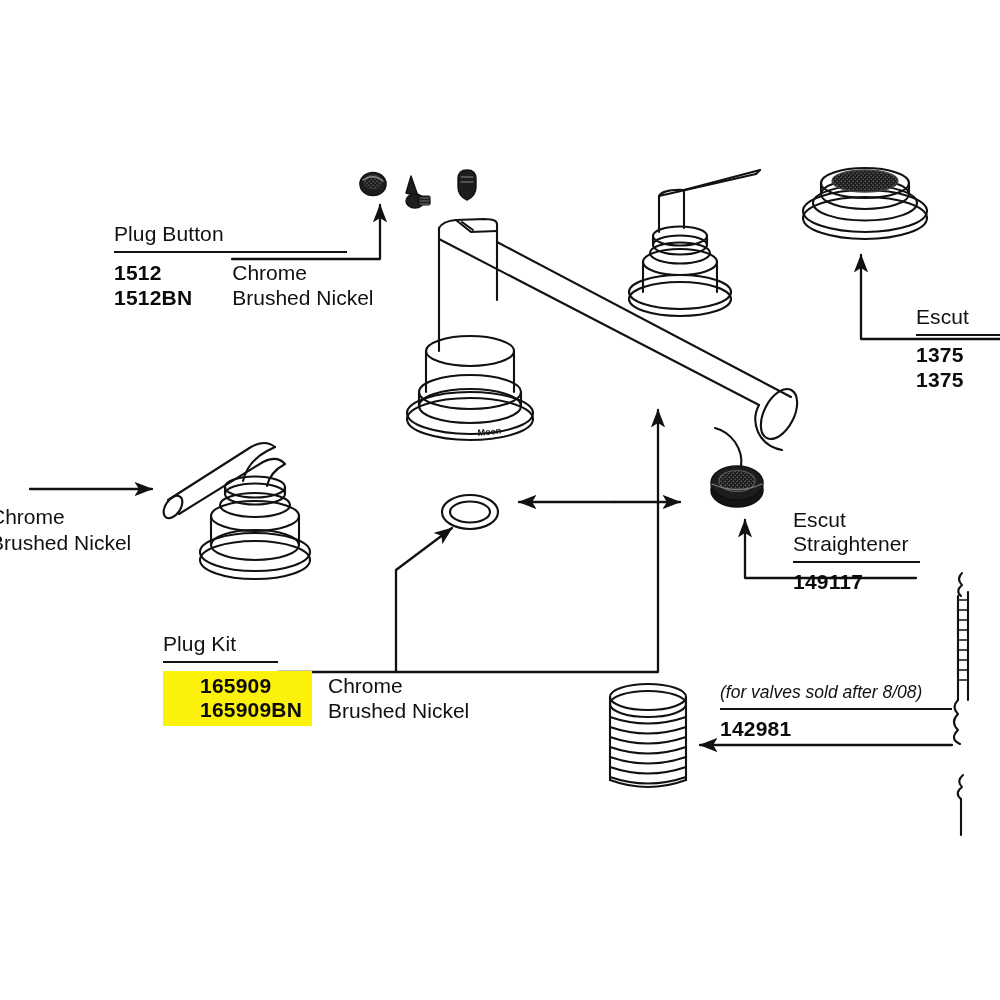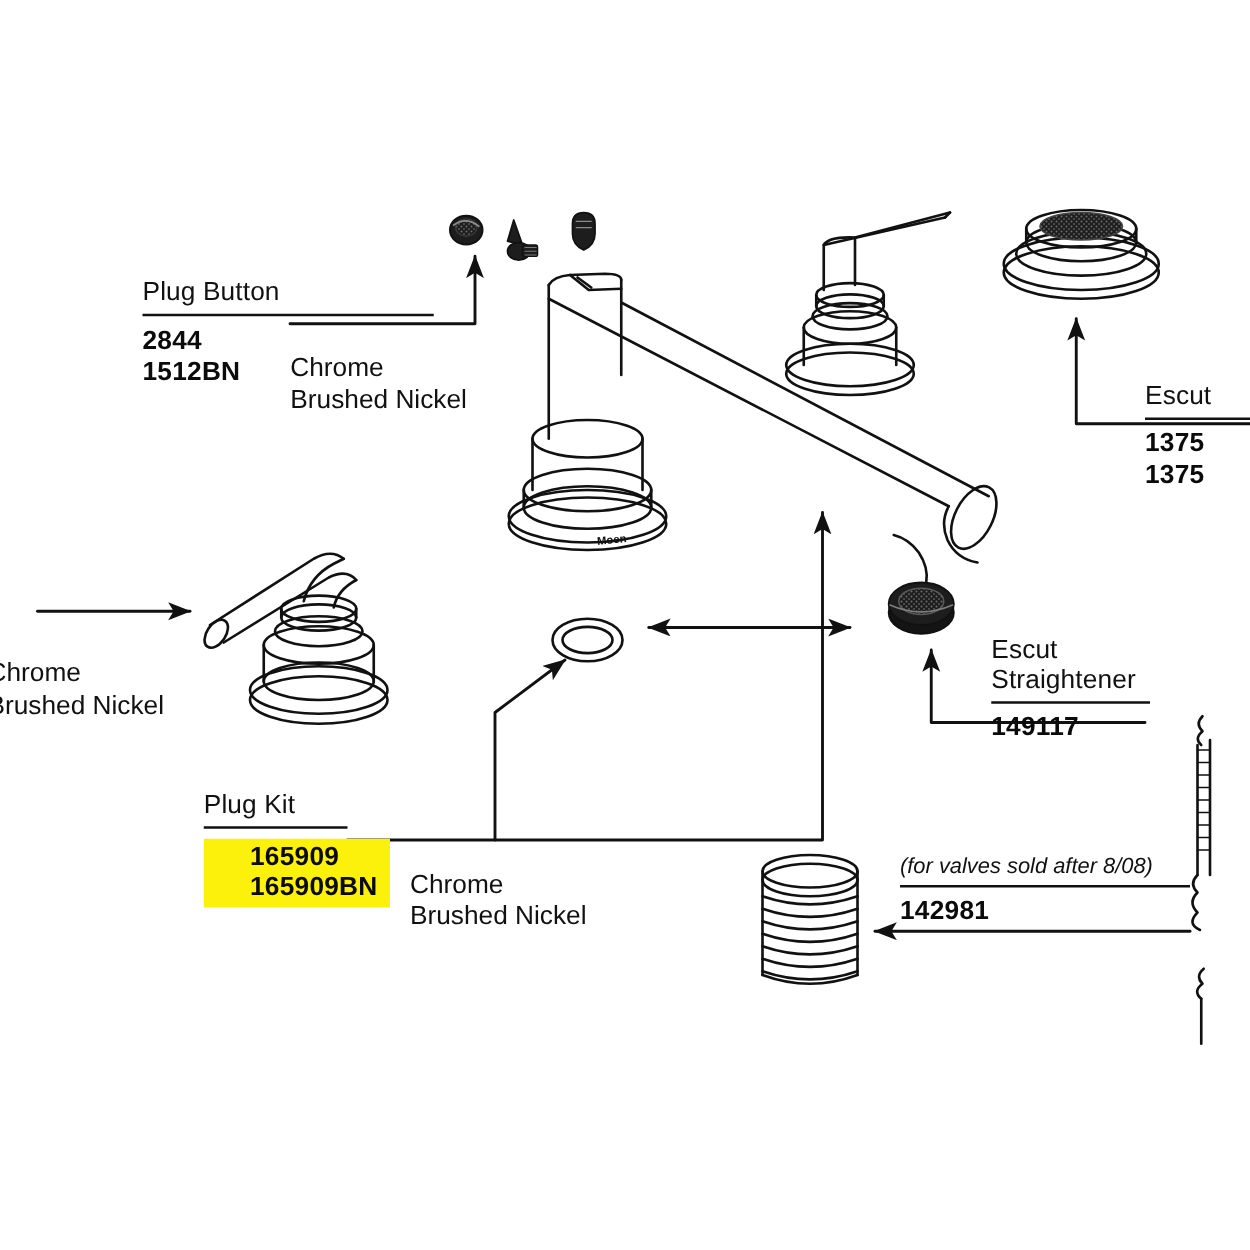--- a/index.html
+++ b/index.html
@@ -51,21 +51,21 @@
     font-weight: 700;
     color: #0b0b0b;
     letter-spacing: 0.2px;
   }
   .finish {
     font-size: 21px;
     font-weight: 400;
     color: #111111;
   }
   .col-nums { display: flex; flex-direction: column; gap: 2px; align-items: flex-start; }
-  .col-fins { display: flex; flex-direction: column; gap: 2px; align-items: flex-start; margin-top: 22px; }
+  .col-fins { display: flex; flex-direction: column; gap: 2px; align-items: flex-start; }
   .hl-block {
     background: #fbf10a;
     padding: 3px 10px 4px 8px;
     display: inline-block;
   }
   .hl-block .partnum { display: block; line-height: 1.16; margin-left: 29px; }
 </style>
 </head>
 <body>
 
@@ -253,21 +253,21 @@
       </g>
 
     </g>
   </svg>
 
   <div class="callout" style="left:114px; top:222px;">
     <div class="callout-title">Plug Button</div>
     <div class="rule" style="width:233px; margin-top:5px;"></div>
     <div style="display:flex; gap:40px; margin-top:8px;">
       <div class="col-nums">
-        <span class="partnum">2844</span>
+        <span class="partnum">1512</span>
         <span class="partnum">1512BN</span>
       </div>
       <div class="col-fins">
         <span class="finish">Chrome</span>
         <span class="finish">Brushed Nickel</span>
       </div>
     </div>
   </div>
 
   <div class="callout" style="left:-10px; top:505px;">

